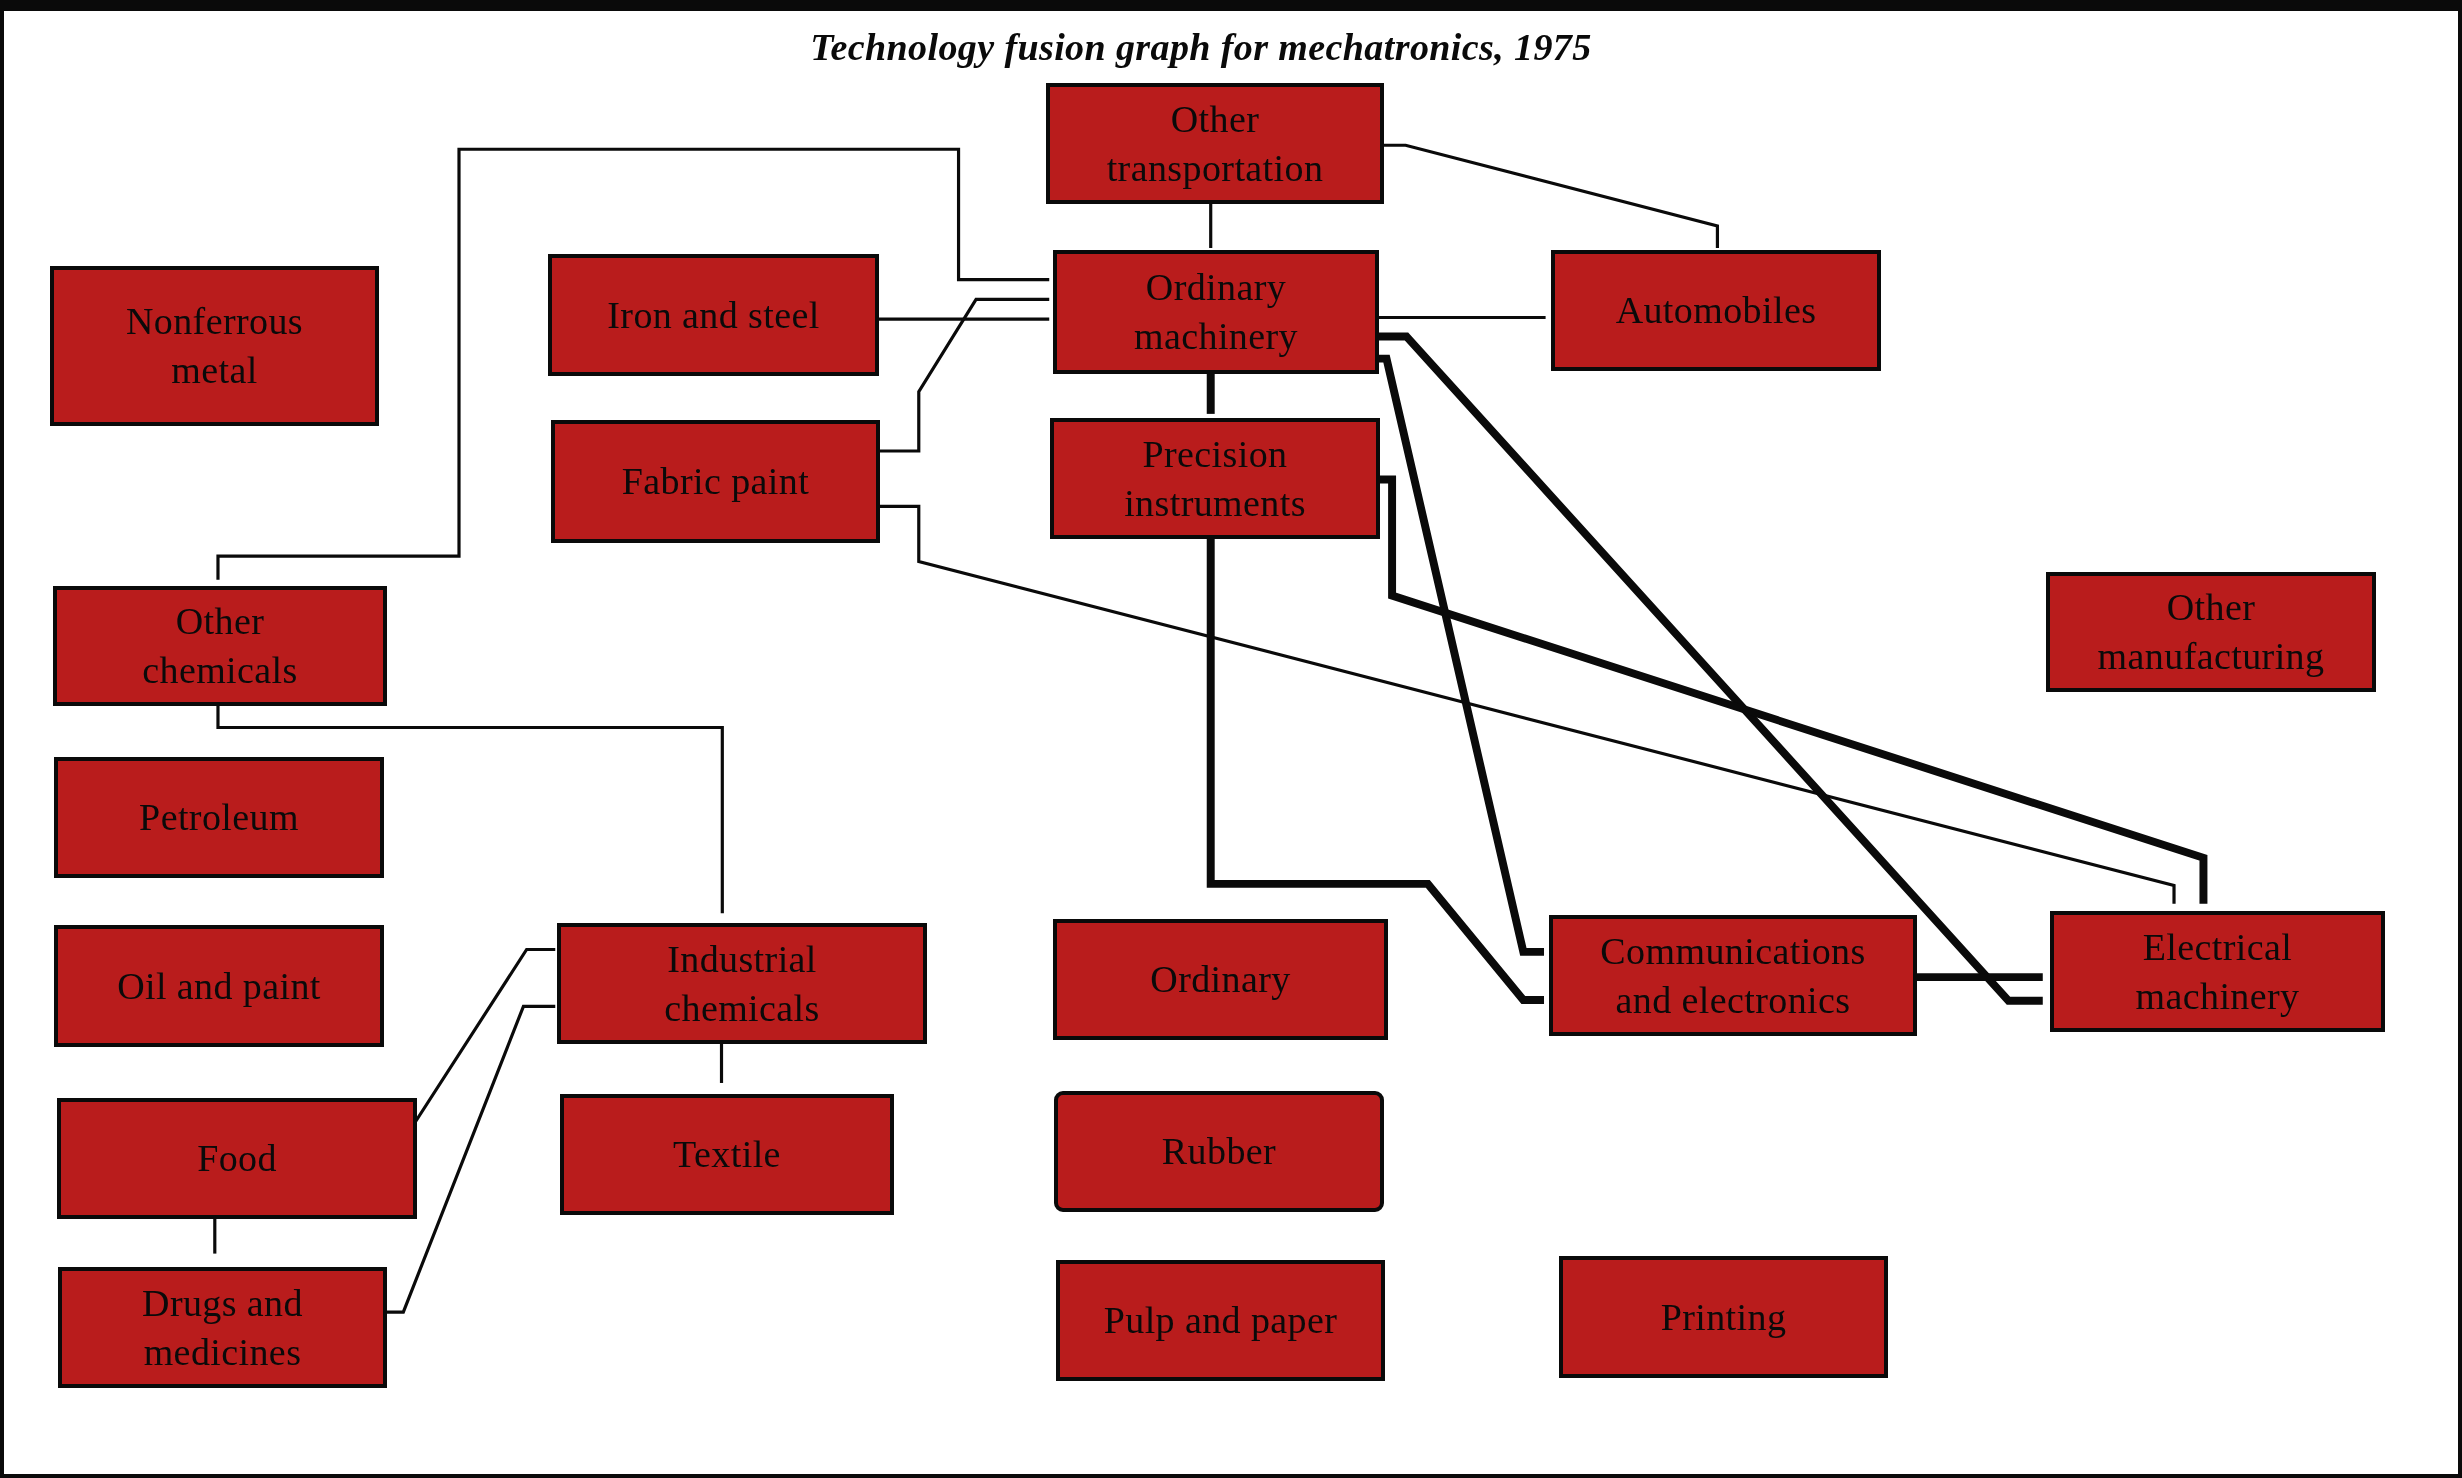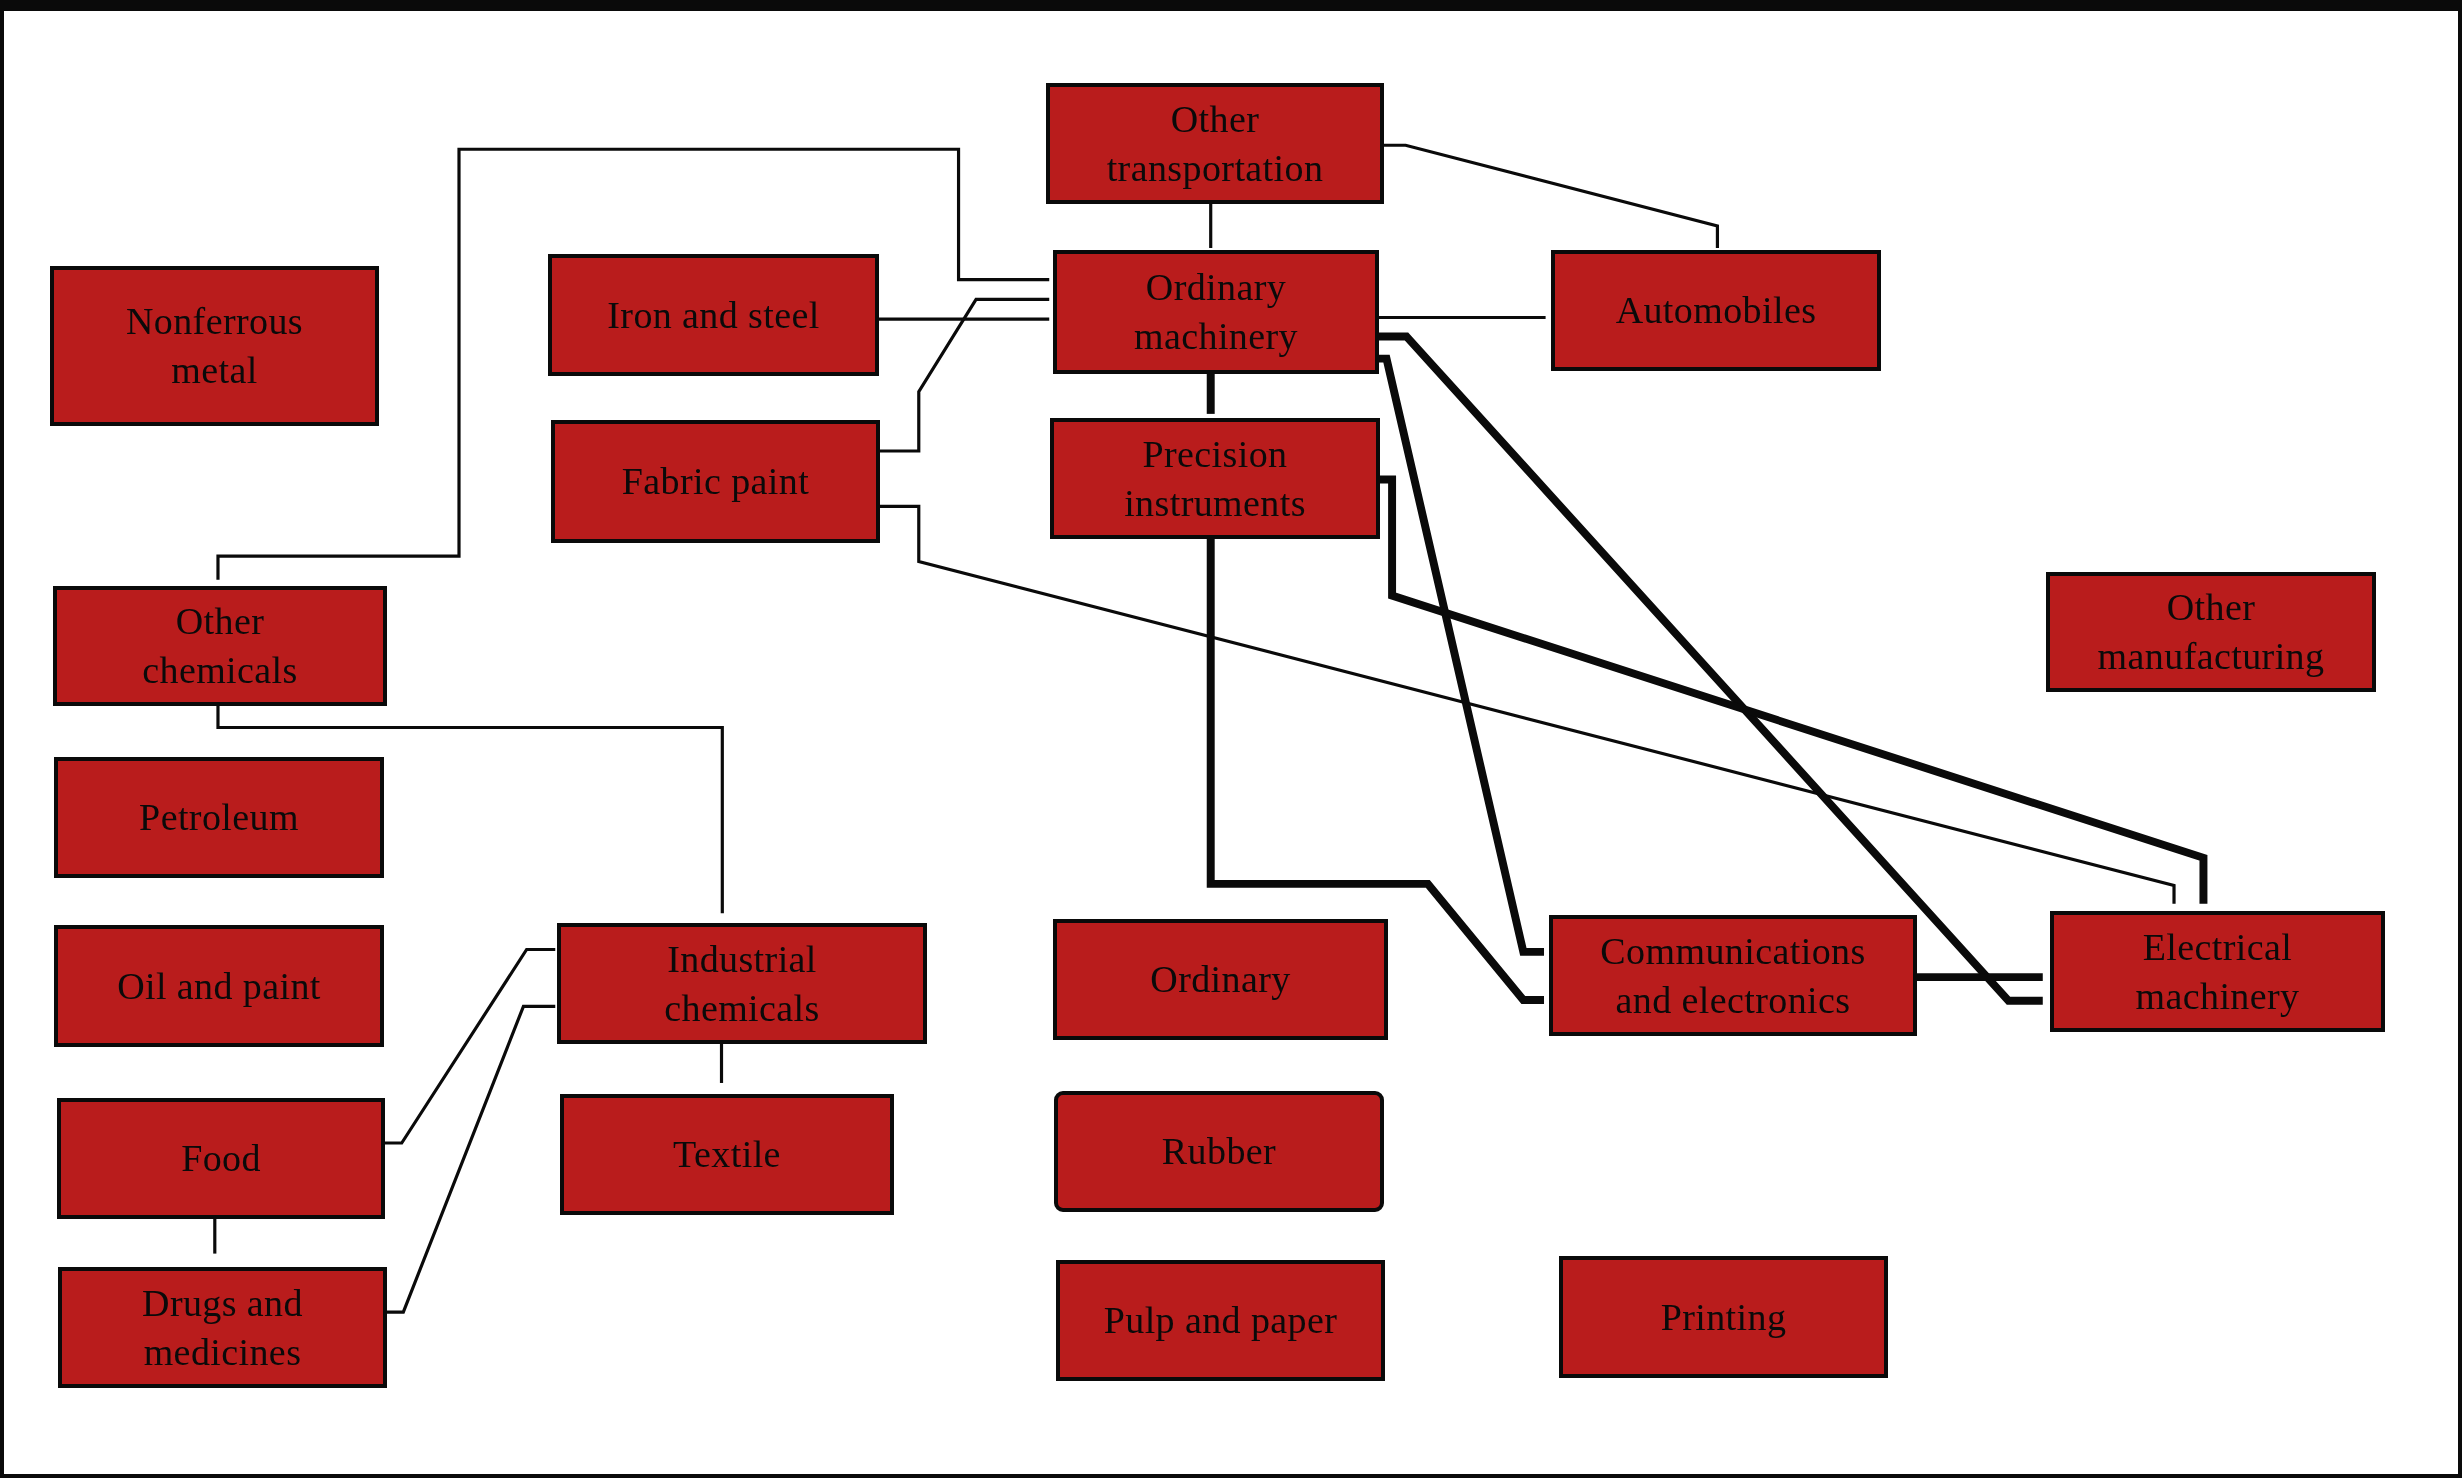--- a/index.html
+++ b/index.html
@@ -72,41 +72,42 @@
       <polyline points="1722,440 1738,440 1910,1191 1936,1191" class="thick"></polyline>
       <polyline points="1722,412 1763,412 2520,1253 2563,1253" class="thick"></polyline>
       <polyline points="1723,593 1745,593 1745,740 2765,1072 2765,1130" class="thick"></polyline>
       <polyline points="2397,1223 2563,1223" class="thick"></polyline>
       <polyline points="269,870 269,907 903,907 903,1142" class="thin"></polyline>
       <polyline points="693,1188 657,1188 500,1433 478,1433" class="thin"></polyline>
       <polyline points="693,1260 653,1260 502,1647 480,1647" class="thin"></polyline>
       <polyline points="902,1293 902,1357" class="thin"></polyline>
       <polyline points="265,1513 265,1573" class="thin"></polyline>
     </svg>
+  <div id="title">Technology fusion graph for mechatronics, 1975</div>
   <div id="nodes">
       <div class="box" style="left: 1042px; top: 72px; width: 338px; height: 121px;">Other
 transportation</div>
       <div class="box" style="left: 1049px; top: 239px; width: 326px; height: 124px;">Ordinary
 machinery</div>
       <div class="box" style="left: 1547px; top: 239px; width: 330px; height: 121px;">Automobiles</div>
       <div class="box" style="left: 46px; top: 246px; width: 329px; height: 160px; margin-top: 9px;">Nonferrous
 metal</div>
       <div class="box" style="left: 544px; top: 243px; width: 331px; height: 122px;">Iron and steel</div>
       <div class="box" style="left: 547px; top: 409px; width: 329px; height: 123px;">Fabric paint</div>
       <div class="box" style="left: 1046px; top: 407px; width: 330px; height: 121px;">Precision
 instruments</div>
       <div class="box" style="left: 49px; top: 575px; width: 334px; height: 120px;">Other
 chemicals</div>
       <div class="box" style="left: 2042px; top: 561px; width: 330px; height: 120px;">Other
 manufacturing</div>
       <div class="box" style="left: 50px; top: 746px; width: 330px; height: 121px;">Petroleum</div>
       <div class="box" style="left: 50px; top: 914px; width: 330px; height: 122px;">Oil and paint</div>
       <div class="box" style="left: 553px; top: 912px; width: 370px; height: 121px;">Industrial
 chemicals</div>
-      <div class="box" style="left: 53px; top: 1087px; width: 328px; height: 121px;">Food</div>
+      <div class="box" style="left: 53px; top: 1087px; width: 360px; height: 121px;">Food</div>
       <div class="box" style="left: 556px; top: 1083px; width: 334px; height: 121px;">Textile</div>
       <div class="box" style="left: 54px; top: 1256px; width: 329px; height: 121px;">Drugs and
 medicines</div>
       <div class="box" style="left: 1049px; top: 908px; width: 335px; height: 121px;">Ordinary</div>
       <div class="box" style="left: 1050px; top: 1080px; width: 330px; height: 121px; border-radius: 9px;">Rubber</div>
       <div class="box" style="left: 1052px; top: 1249px; width: 329px; height: 121px;">Pulp and paper</div>
       <div class="box" style="left: 1555px; top: 1245px; width: 329px; height: 122px;">Printing</div>
       <div class="box" style="left: 1545px; top: 904px; width: 368px; height: 121px;">Communications
 and electronics</div>
       <div class="box" style="left: 2046px; top: 900px; width: 335px; height: 121px;">Electrical

